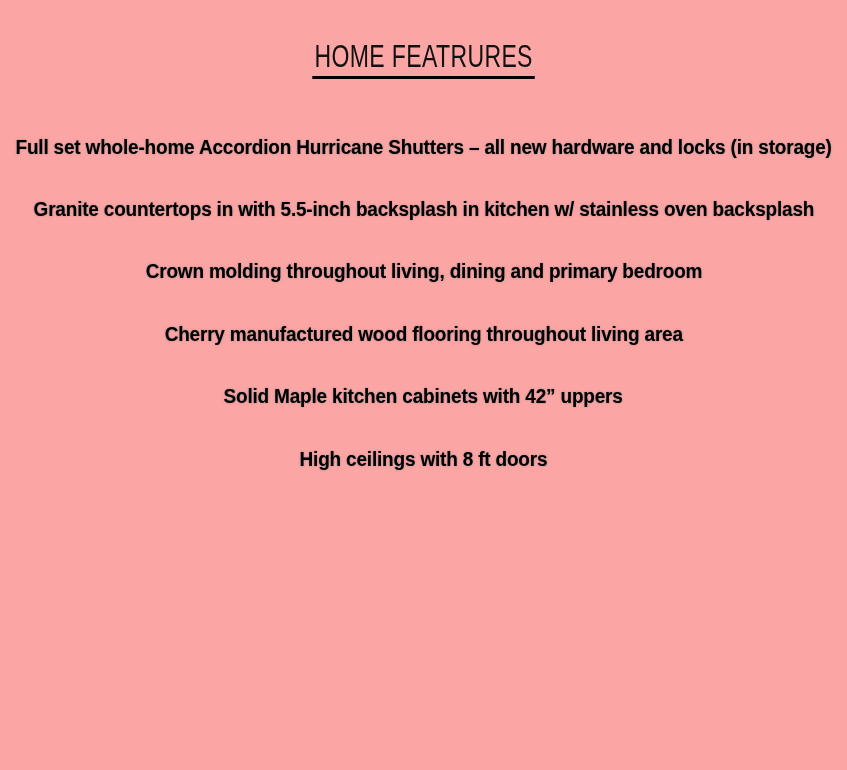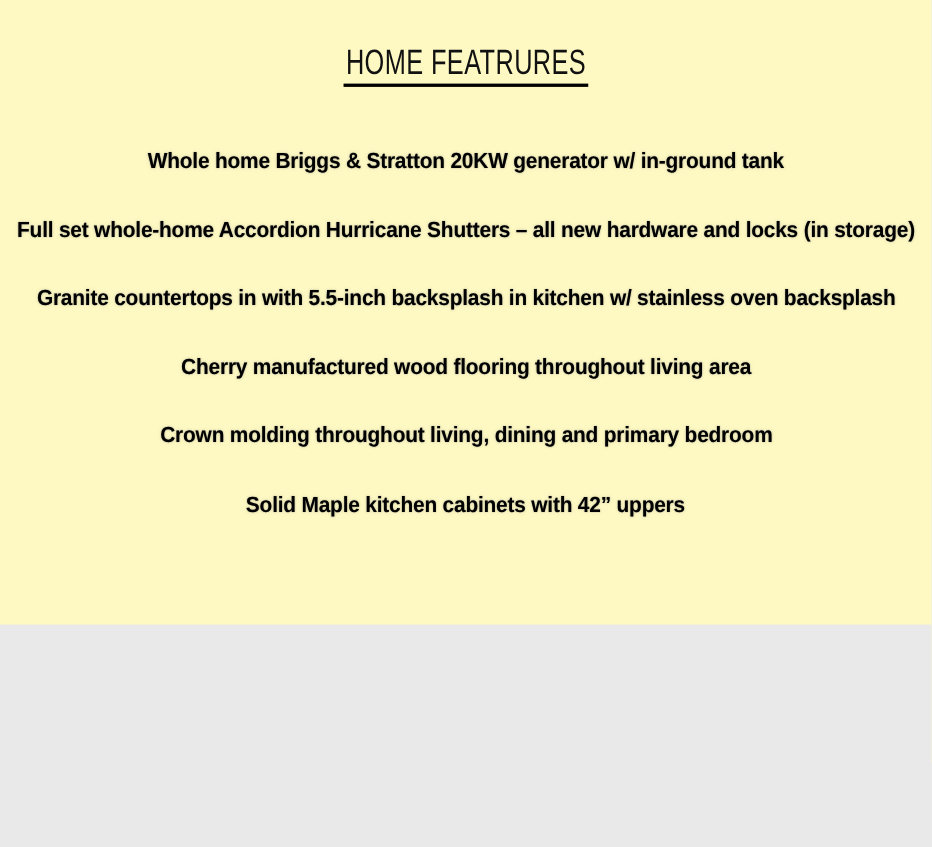--- a/index.html
+++ b/index.html
@@ -3,22 +3,22 @@
 <meta charset="utf-8">
 <style>
   html, body {
     margin: 0;
     padding: 0;
     background: #e9e9e9;
   }
   .page {
     position: relative;
     width: 847px;
-    height: 568px;
-    background: #fef9c3;
+    height: 770px;
+    background: #fca5a5;
     overflow: hidden;
     font-family: "Liberation Sans", sans-serif;
     color: #000000;
     text-align: center;
   }
   .title-row {
     position: absolute;
     top: 38px;
     left: 0;
     width: 100%;
@@ -68,32 +68,32 @@
 <body>
 
 <div class="page">
 
   <div class="title-row">
     <span class="doc-title">HOME FEATRURES</span>
   </div>
 
   <div class="features">
     <div class="feature-line">
-      <span class="feature-text">Whole home Briggs &amp; Stratton 20KW generator w/ in-ground tank</span>
-    </div>
-    <div class="feature-line">
       <span class="feature-text">Full set whole-home Accordion Hurricane Shutters – all new hardware and locks (in storage)</span>
     </div>
     <div class="feature-line">
       <span class="feature-text">Granite countertops in with 5.5-inch backsplash in kitchen w/ stainless oven backsplash</span>
     </div>
     <div class="feature-line">
+      <span class="feature-text">Crown molding throughout living, dining and primary bedroom</span>
+    </div>
+    <div class="feature-line">
       <span class="feature-text">Cherry manufactured wood flooring throughout living area</span>
     </div>
     <div class="feature-line">
-      <span class="feature-text">Crown molding throughout living, dining and primary bedroom</span>
+      <span class="feature-text">Solid Maple kitchen cabinets with 42” uppers</span>
     </div>
     <div class="feature-line">
-      <span class="feature-text">Solid Maple kitchen cabinets with 42” uppers</span>
+      <span class="feature-text">High ceilings with 8 ft doors</span>
     </div>
   </div>
 
 </div>
 
 </body></html>

